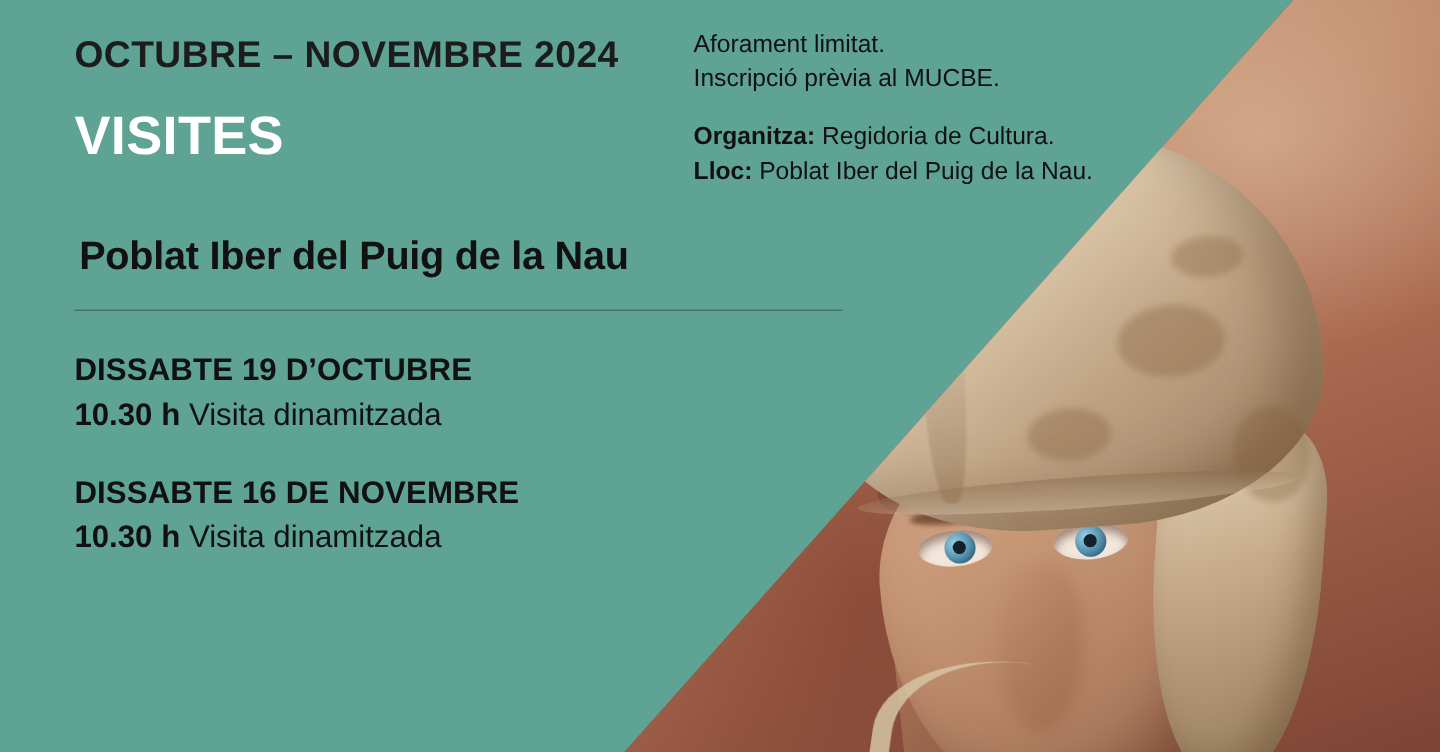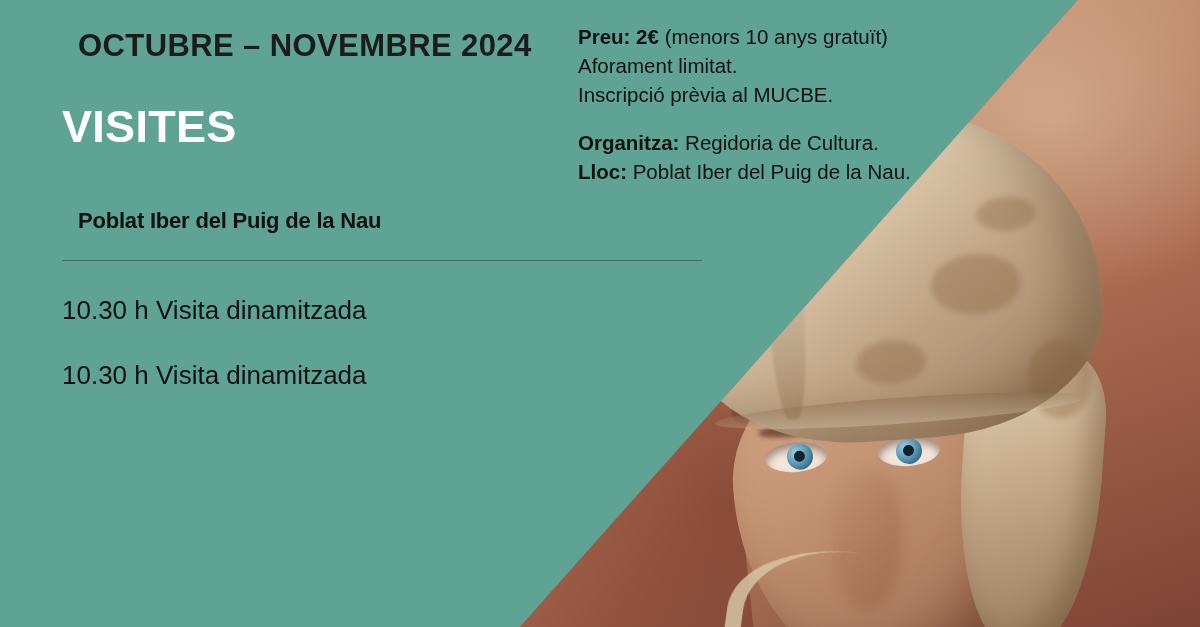--- a/index.html
+++ b/index.html
@@ -225,36 +225,36 @@
     width: 700px;
     height: 627px;
     padding: 18px 0 0 62px;
   }
 
   .kicker {
     font-size: 31px;
     font-weight: bold;
     letter-spacing: .4px;
     color: #1c1c1c;
-    margin: 10px 0 0 16px;
+    margin: 10px 0 0 0;
   }
 
   .headline {
-    margin: 34px 0 0 0;
+    margin: 20px 0 0 0;
     color: #ffffff;
     font-size: 45px;
     font-weight: bold;
     line-height: 1.28;
     letter-spacing: .3px;
   }
 
   .subhead {
-    margin: 52px 0 0 16px;
+    margin: 52px 0 0 4px;
     color: #111111;
-    font-size: 22px;
+    font-size: 33px;
     font-weight: bold;
     letter-spacing: -.2px;
   }
 
   .rule {
     margin: 26px 0 0 0;
     width: 640px;
     height: 1px;
     background: #2c3b38;
     opacity: .55;
@@ -268,21 +268,21 @@
     font-size: 26px;
     font-weight: bold;
     letter-spacing: .1px;
   }
   .session .time-row {
     margin-top: 6px;
     font-size: 26px;
     color: #111111;
   }
   .session .time-row .time {
-    font-weight: normal;
+    font-weight: bold;
   }
   .session .time-row .desc {
     font-weight: normal;
     margin-top: 24px;
   }
 
   
   .info {
     position: absolute;
     left: 578px;
@@ -341,41 +341,38 @@
 
     <div class="headline">
       <div>VISITES</div>
     </div>
 
     <div class="subhead">Poblat Iber del Puig de la Nau</div>
 
     <div class="rule"></div>
 
     <div class="session">
+      <div class="date">DISSABTE 19 D’OCTUBRE</div>
       <div class="time-row">
         <span class="time">10.30 h</span>
         <span class="desc">Visita dinamitzada</span>
       </div>
     </div>
 
     <div class="session">
+      <div class="date">DISSABTE 16 DE NOVEMBRE</div>
       <div class="time-row">
         <span class="time">10.30 h</span>
         <span class="desc">Visita dinamitzada</span>
       </div>
     </div>
 
   </div>
 
   <div class="info">
-    <p>
-      <span class="b">Preu:</span>
-      <span class="b">2€</span>
-      <span>(menors 10 anys gratuït)</span>
-    </p>
     <p>Aforament limitat.</p>
     <p>Inscripció prèvia al MUCBE.</p>
 
     <div class="gap"></div>
 
     <p>
       <span class="b">Organitza:</span>
       <span>Regidoria de Cultura.</span>
     </p>
     <p>

